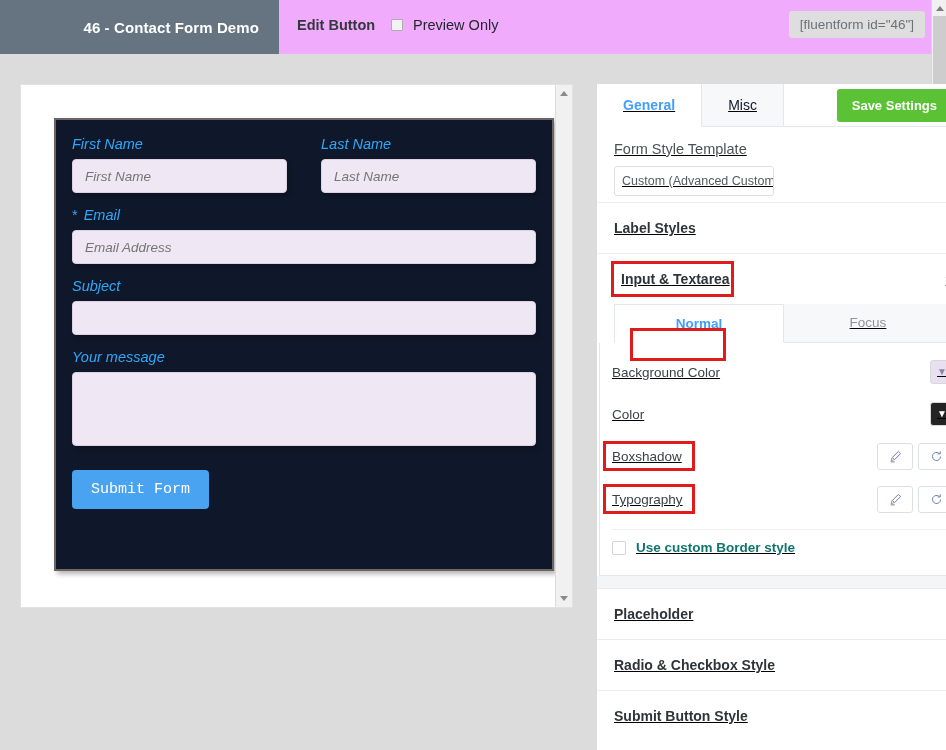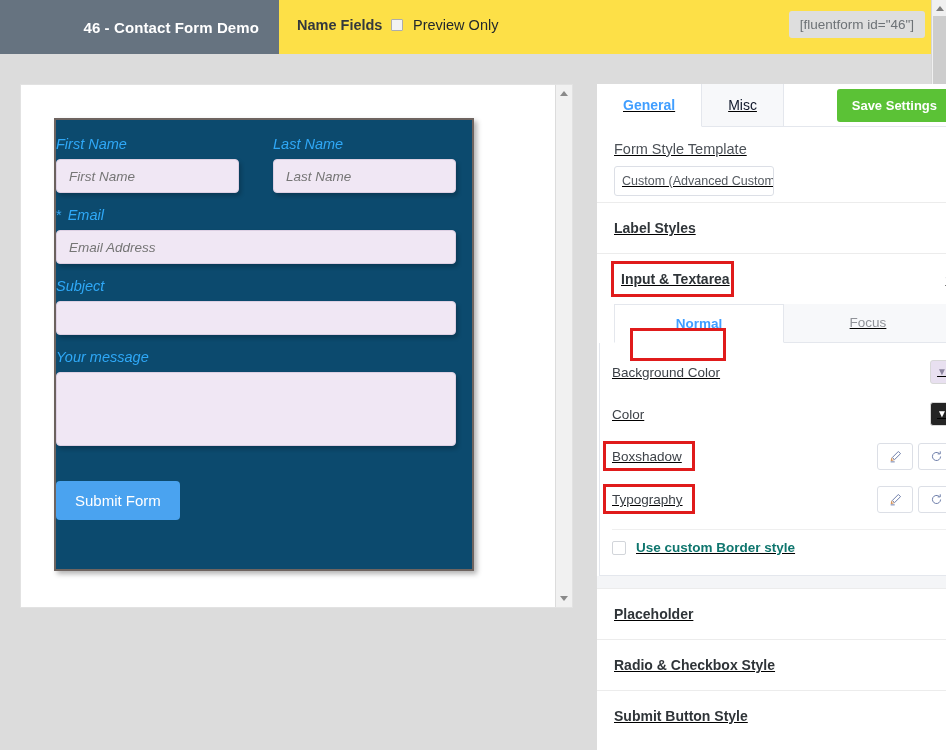--- a/index.html
+++ b/index.html
@@ -8,21 +8,21 @@
     width: 946px; height: 750px;
     overflow: hidden;
     background: #dcdcdc;
     font-family: "Liberation Sans", sans-serif;
     -webkit-font-smoothing: antialiased;
   }
 
   
   #topbar {
     position: absolute; left: 0; top: 0; width: 946px; height: 54px;
-    background: #fde047;
+    background: #f0abfc;
   }
   #form-title-block {
     position: absolute; left: 0; top: 0; width: 279px; height: 54px;
     background: #667380;
     display: flex; align-items: center; justify-content: flex-end;
     padding-right: 20px;
   }
   #form-title-block .ttl {
     color: #ffffff; font-size: 15px; font-weight: bold; letter-spacing: .1px;
   }
@@ -82,25 +82,25 @@
     background: #f1f1f1; border-left: 1px solid #dcdcdc;
   }
   #preview-scroll-track .ptrack-arrow {
     position: absolute; left: 0; width: 16px; height: 17px;
     display: flex; align-items: center; justify-content: center;
   }
 
   
   #styled-form {
     position: absolute; left: 33px; top: 33px;
-    width: 420px; height: 453px;
-    background: #0c4a6e;
+    width: 500px; height: 453px;
+    background: #0f172a;
     border: 2px solid #6e6460;
     box-shadow: 3px 3px 5px rgba(0,0,0,.30);
-    padding: 16px 16px 0 0;
+    padding: 16px 16px 0 16px;
   }
   .ff-label {
     color: #2fa8f7; font-size: 14.5px; font-style: italic;
     margin-bottom: 7px; display: block;
   }
   .ff-label .req { color: #3aa6f0; font-style: normal; margin-right: 2px; }
   .ff-input {
     width: 100%; height: 34px;
     background: #f0e7f4; border: 1px solid #ddd0e3;
     border-radius: 4px;
@@ -115,22 +115,22 @@
   #ff-textarea {
     width: 100%; height: 74px; resize: none;
     background: #f0e7f4; border: 1px solid #ddd0e3;
     border-radius: 4px; box-shadow: 2px 3px 4px rgba(0,0,0,.22);
     padding: 8px 12px; outline: none;
     font-family: "Liberation Sans", sans-serif; font-size: 13.5px;
   }
   #ff-submit {
     background: #4aa3f0; color: #ffffff; border: none;
     border-radius: 4px; padding: 11px 19px;
-    font-size: 15px; cursor: pointer; margin-top: 17px;
-    font-family: Liberation Sans, sans-serif;
+    font-size: 15px; cursor: pointer; margin-top: 6px;
+    font-family: Liberation Mono, monospace;
   }
 
   
   #settings-panel {
     position: absolute; left: 597px; top: 84px;
     width: 372px; height: 666px;
     background: #ffffff;
     text-decoration: underline;
   }
   #tabs-row {
@@ -232,21 +232,21 @@
   }
   #panel-gap { height: 12px; background: #f4f5f7; }
 </style>
 </head>
 <body>
 
 <div id="topbar">
   <div id="form-title-block">
     <span class="ttl">46 - Contact Form Demo</span>
   </div>
-  <div id="edit-fields">Name Fields</div>
+  <div id="edit-fields">Edit Button</div>
   <div id="preview-only-wrap">
     <span class="chk-box"></span>
     <span class="lbl">Preview Only</span>
   </div>
   <div id="shortcode">[fluentform id="46"]</div>
 </div>
 <div id="topbar-bottom-line"></div>
 
 <div id="page-scrollbar">
   <div class="sb-arrow" style="top:0">

